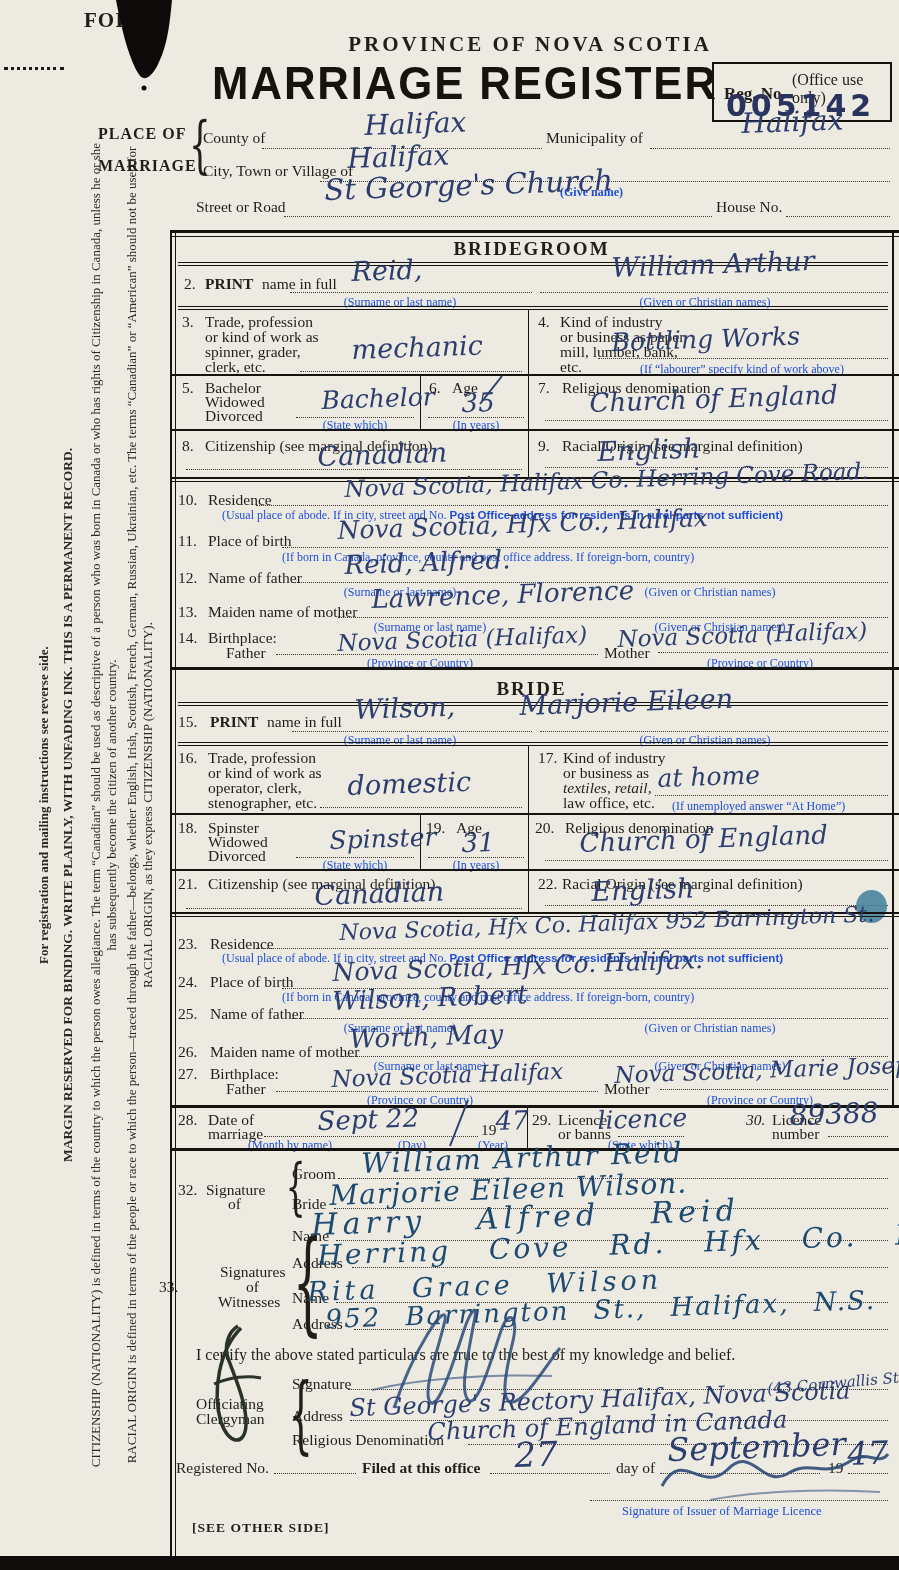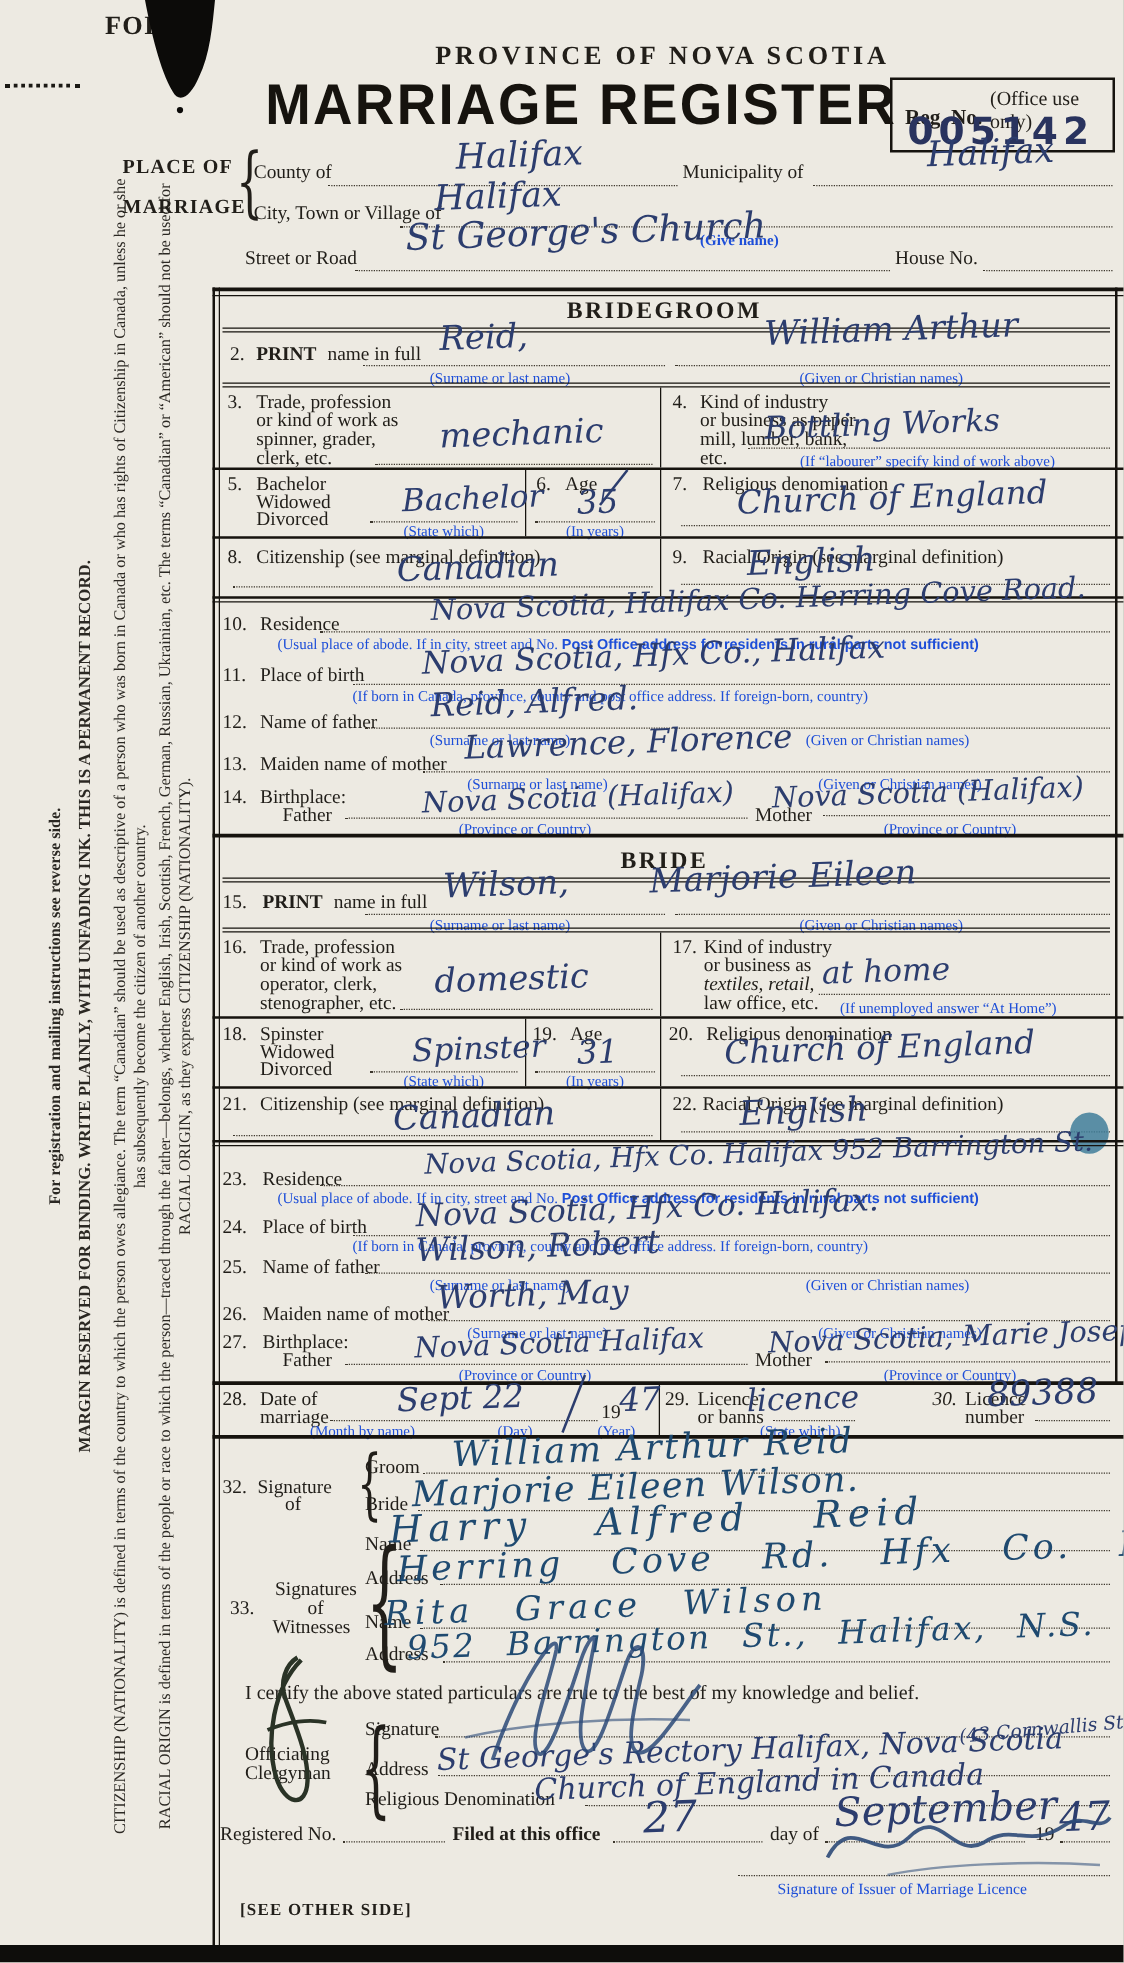--- a/index.html
+++ b/index.html
@@ -322,21 +322,21 @@
   <div class="lbl" style="left:228px;top:1196px;">of</div>
   <div class="lbl" style="left:292px;top:1166px;">Groom</div>
   <div class="dot" style="left:338px;top:1178px;width:550px;"></div>
   <div class="lbl" style="left:292px;top:1196px;">Bride</div>
   <div class="dot" style="left:334px;top:1208px;width:554px;"></div>
   <div class="hw hw2" style="left:362px;top:1150px;font-size:28px;letter-spacing:2px;">William Arthur Reid</div>
   <div class="hw hw2" style="left:330px;top:1182px;font-size:28px;letter-spacing:1px;">Marjorie Eileen Wilson.</div>
 
   <div class="brace" style="left:272px;top:1226px;font-size:112px;transform:scaleX(0.42);">{</div>
   <div class="lbl" style="left:220px;top:1264px;">Signatures</div>
-  <div class="lbl" style="left:184px;top:1279px;">33.</div>
+  <div class="lbl" style="left:159px;top:1279px;">33.</div>
   <div class="lbl" style="left:246px;top:1279px;">of</div>
   <div class="lbl" style="left:218px;top:1294px;">Witnesses</div>
   <div class="lbl" style="left:292px;top:1228px;">Name</div>
   <div class="dot" style="left:336px;top:1240px;width:552px;"></div>
   <div class="lbl" style="left:292px;top:1255px;">Address</div>
   <div class="dot" style="left:352px;top:1267px;width:536px;"></div>
   <div class="lbl" style="left:292px;top:1290px;">Name</div>
   <div class="dot" style="left:336px;top:1302px;width:552px;"></div>
   <div class="lbl" style="left:292px;top:1316px;">Address</div>
   <div class="dot" style="left:354px;top:1329px;width:534px;"></div>

